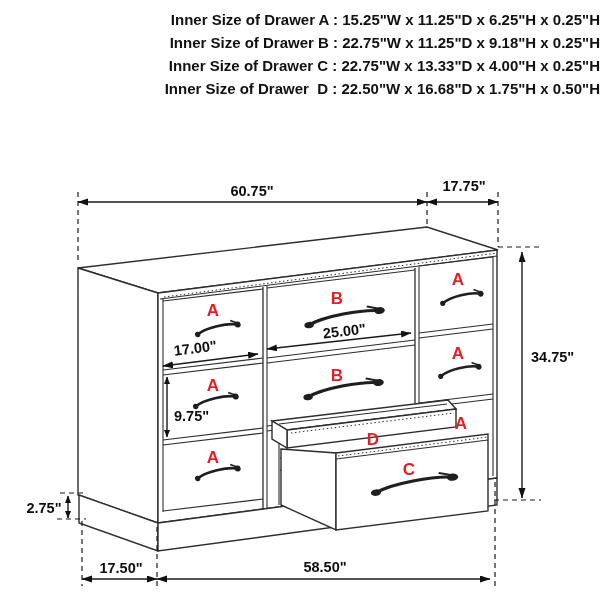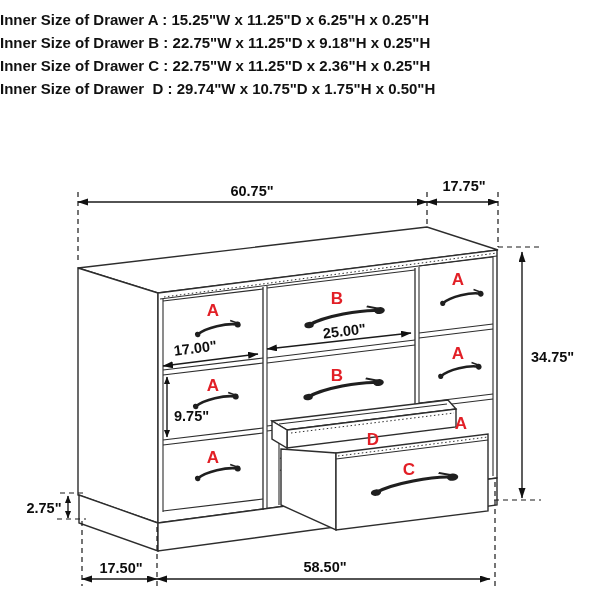--- a/index.html
+++ b/index.html
@@ -1,40 +1,40 @@
 <!DOCTYPE html>
 <html><head>
 <meta charset="utf-8">
 <style>
   html,body{margin:0;padding:0;background:#ffffff;}
   .stage{position:relative;width:600px;height:600px;background:#fff;overflow:hidden;
          font-family:"Liberation Sans",sans-serif;}
-  .header{position:absolute;top:8px;left:0;width:600px;text-align:left;}
+  .header{position:absolute;top:8px;left:0;width:600px;text-align:right;}
   .spec-line{font-size:15px;font-weight:700;color:#111;line-height:23px;white-space:pre;}
   svg{position:absolute;left:0;top:0;}
   .ln{stroke:#2d2d2d;stroke-width:1.3;fill:none;}
   .ln2{stroke:#2d2d2d;stroke-width:1.1;fill:none;}
   .panel{fill:#ffffff;stroke:#2d2d2d;stroke-width:1.4;}
   .hatch{stroke:#2d2d2d;stroke-width:1;fill:none;stroke-dasharray:1.5 2.5;}
   .dash{stroke:#1a1a1a;stroke-width:1.2;fill:none;stroke-dasharray:5 4;}
   .dim{stroke:#1a1a1a;stroke-width:1.4;fill:none;}
   .dimlbl{font-family:"Liberation Sans",sans-serif;font-size:14.5px;font-weight:700;fill:#0d0d0d;}
   .red{font-family:"Liberation Sans",sans-serif;font-size:17px;font-weight:700;fill:#e21f26;text-anchor:middle;}
   .handle{stroke:#1f1f1f;fill:none;}
 </style>
 </head>
 <body>
 
 <div class="stage">
 
   <div class="header">
     <div class="spec-line">Inner Size of Drawer A : 15.25"W x 11.25"D x 6.25"H x 0.25"H</div>
     <div class="spec-line">Inner Size of Drawer B : 22.75"W x 11.25"D x 9.18"H x 0.25"H</div>
-    <div class="spec-line">Inner Size of Drawer C : 22.75"W x 11.25"D x 2.36"H x 0.25"H</div>
-    <div class="spec-line">Inner Size of Drawer  D : 29.74"W x 10.75"D x 1.75"H x 0.50"H</div>
+    <div class="spec-line">Inner Size of Drawer C : 22.75"W x 13.33"D x 4.00"H x 0.25"H</div>
+    <div class="spec-line">Inner Size of Drawer  D : 22.50"W x 16.68"D x 1.75"H x 0.50"H</div>
   </div>
 
   <svg width="600" height="600" viewBox="0 0 600 600">
     <defs>
       <marker id="ah" markerWidth="11" markerHeight="8" refX="10" refY="3.5" orient="auto-start-reverse" markerUnits="userSpaceOnUse">
         <path d="M0,0 L10.5,3.5 L0,7 Z" fill="#111"></path>
       </marker>
       <marker id="ah2" markerWidth="8" markerHeight="7" refX="7" refY="3" orient="auto-start-reverse" markerUnits="userSpaceOnUse">
         <path d="M0,0 L7.5,3 L0,6 Z" fill="#111"></path>
       </marker>

